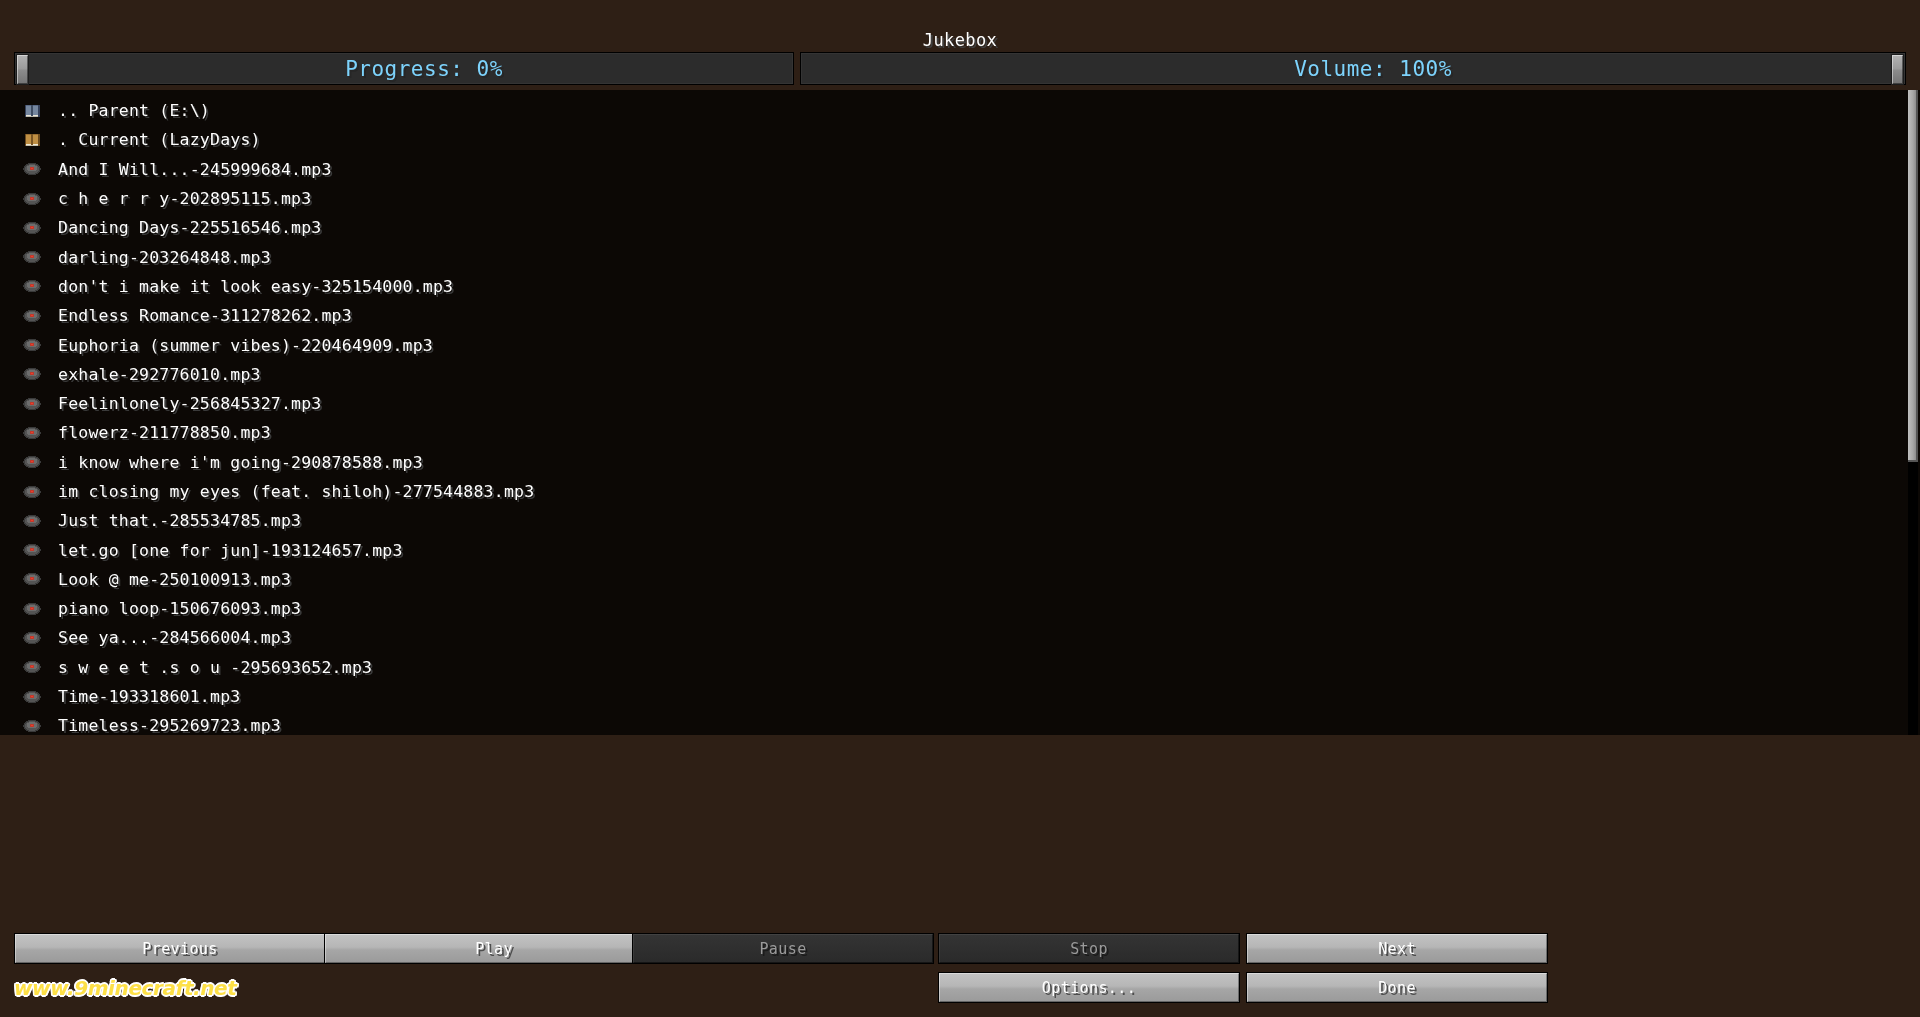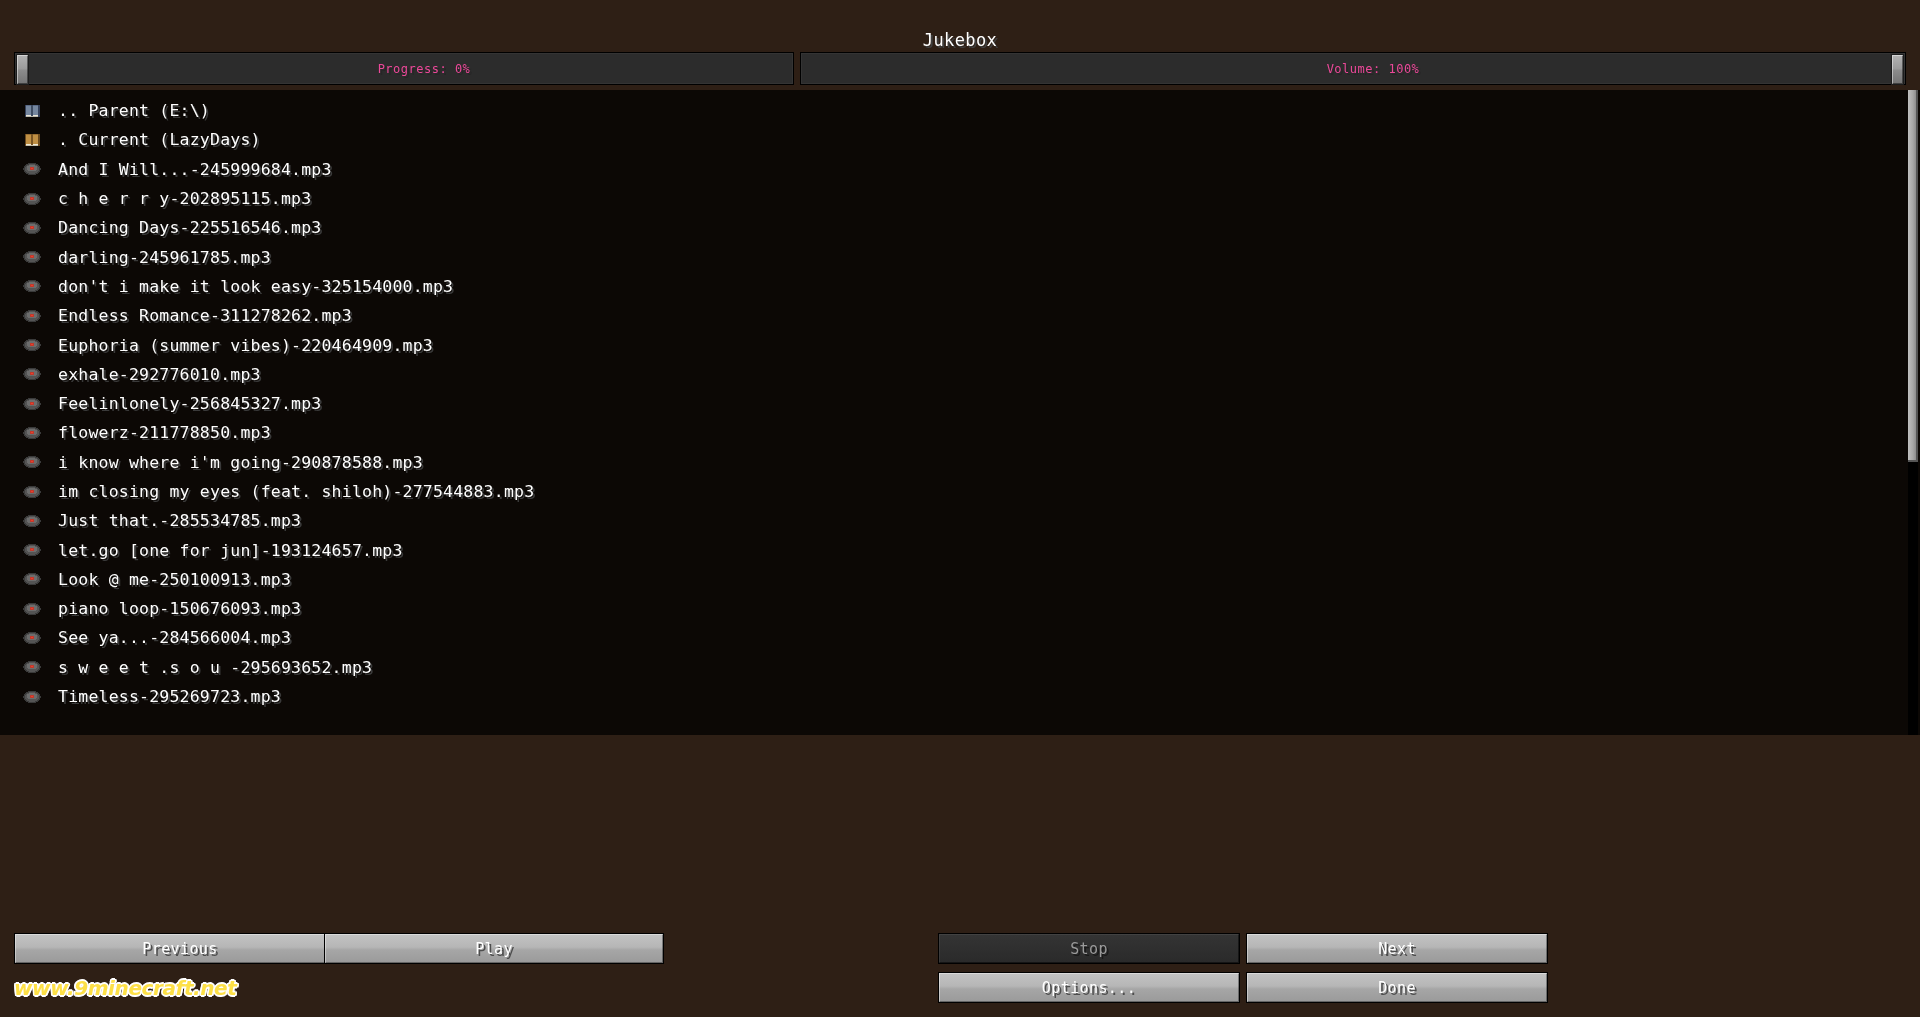--- a/index.html
+++ b/index.html
@@ -45,21 +45,21 @@
   .slider-row { position:absolute; left:14px; top:52px; width:1892px; height:34px; }
 
   .slider {
     position:absolute; top:0; height:33px;
     background:#2c2c2c;
     border:1px solid #000;
     box-shadow: inset 0 0 0 1px rgba(255,255,255,0.04);
     display:flex; align-items:center; justify-content:center;
   }
   .slider .label {
-    color:#ec4899; font-size:12px; letter-spacing:0.5px;
+    color:#7dd3fc; font-size:21px; letter-spacing:0.5px;
     text-shadow:2px 2px 0 #262626;
     pointer-events:none;
     margin-left:40px;
   }
   .slider-handle {
     position:absolute; top:1px; width:13px; height:31px;
     background:linear-gradient(180deg,#b3b3b3 0%,#9b9b9b 48%,#8c8c8c 52%,#747474 100%);
     border:1px solid #1c1c1c;
     box-shadow: inset 1px 1px 0 rgba(255,255,255,0.45), inset -1px -1px 0 rgba(0,0,0,0.45);
   }
@@ -226,21 +226,21 @@
           <span class="row-label">Dancing Days-225516546.mp3</span>
         </div>
         <div class="row">
           <svg class="icon" viewBox="0 0 16 16" shape-rendering="crispEdges">
             <ellipse cx="8" cy="8" rx="7" ry="5" fill="#3a3a3a"></ellipse>
             <ellipse cx="8" cy="8" rx="6" ry="4" fill="#545454"></ellipse>
             <ellipse cx="8" cy="7.4" rx="4.4" ry="2.6" fill="#6d6d6d"></ellipse>
             <ellipse cx="8" cy="7.6" rx="1.8" ry="1.5" fill="#c0392b"></ellipse>
             <ellipse cx="8" cy="7.5" rx="0.9" ry="0.8" fill="#e8402f"></ellipse>
           </svg>
-          <span class="row-label">darling-245961785.mp3</span>
+          <span class="row-label">darling-203264848.mp3</span>
         </div>
         <div class="row">
           <svg class="icon" viewBox="0 0 16 16" shape-rendering="crispEdges">
             <ellipse cx="8" cy="8" rx="7" ry="5" fill="#3a3a3a"></ellipse>
             <ellipse cx="8" cy="8" rx="6" ry="4" fill="#545454"></ellipse>
             <ellipse cx="8" cy="7.4" rx="4.4" ry="2.6" fill="#6d6d6d"></ellipse>
             <ellipse cx="8" cy="7.6" rx="1.8" ry="1.5" fill="#c0392b"></ellipse>
             <ellipse cx="8" cy="7.5" rx="0.9" ry="0.8" fill="#e8402f"></ellipse>
           </svg>
           <span class="row-label">don't i make it look easy-325154000.mp3</span>
@@ -367,40 +367,51 @@
         </div>
         <div class="row">
           <svg class="icon" viewBox="0 0 16 16" shape-rendering="crispEdges">
             <ellipse cx="8" cy="8" rx="7" ry="5" fill="#3a3a3a"></ellipse>
             <ellipse cx="8" cy="8" rx="6" ry="4" fill="#545454"></ellipse>
             <ellipse cx="8" cy="7.4" rx="4.4" ry="2.6" fill="#6d6d6d"></ellipse>
             <ellipse cx="8" cy="7.6" rx="1.8" ry="1.5" fill="#c0392b"></ellipse>
             <ellipse cx="8" cy="7.5" rx="0.9" ry="0.8" fill="#e8402f"></ellipse>
           </svg>
           <span class="row-label">s w e e t .s o u -295693652.mp3</span>
+        </div>
+        <div class="row">
+          <svg class="icon" viewBox="0 0 16 16" shape-rendering="crispEdges">
+            <ellipse cx="8" cy="8" rx="7" ry="5" fill="#3a3a3a"></ellipse>
+            <ellipse cx="8" cy="8" rx="6" ry="4" fill="#545454"></ellipse>
+            <ellipse cx="8" cy="7.4" rx="4.4" ry="2.6" fill="#6d6d6d"></ellipse>
+            <ellipse cx="8" cy="7.6" rx="1.8" ry="1.5" fill="#c0392b"></ellipse>
+            <ellipse cx="8" cy="7.5" rx="0.9" ry="0.8" fill="#e8402f"></ellipse>
+          </svg>
+          <span class="row-label">Time-193318601.mp3</span>
         </div>
         <div class="row">
           <svg class="icon" viewBox="0 0 16 16" shape-rendering="crispEdges">
             <ellipse cx="8" cy="8" rx="7" ry="5" fill="#3a3a3a"></ellipse>
             <ellipse cx="8" cy="8" rx="6" ry="4" fill="#545454"></ellipse>
             <ellipse cx="8" cy="7.4" rx="4.4" ry="2.6" fill="#6d6d6d"></ellipse>
             <ellipse cx="8" cy="7.6" rx="1.8" ry="1.5" fill="#c0392b"></ellipse>
             <ellipse cx="8" cy="7.5" rx="0.9" ry="0.8" fill="#e8402f"></ellipse>
           </svg>
           <span class="row-label">Timeless-295269723.mp3</span>
         </div>
       </div>
   </div>
 
   <div class="list-scrollbar">
     <div class="thumb"></div>
   </div>
 
   <div class="btn enabled" id="btn-previous">Previous</div>
   <div class="btn enabled" id="btn-play">Play</div>
+  <div class="btn disabled" id="btn-pause">Pause</div>
   <div class="btn disabled" id="btn-stop">Stop</div>
   <div class="btn enabled" id="btn-options">Options...</div>
   <div class="btn enabled" id="btn-next">Next</div>
   <div class="btn enabled" id="btn-done">Done</div>
 
   <div class="watermark">www.9minecraft.net</div>
 
 </div>
 
 </body></html>

